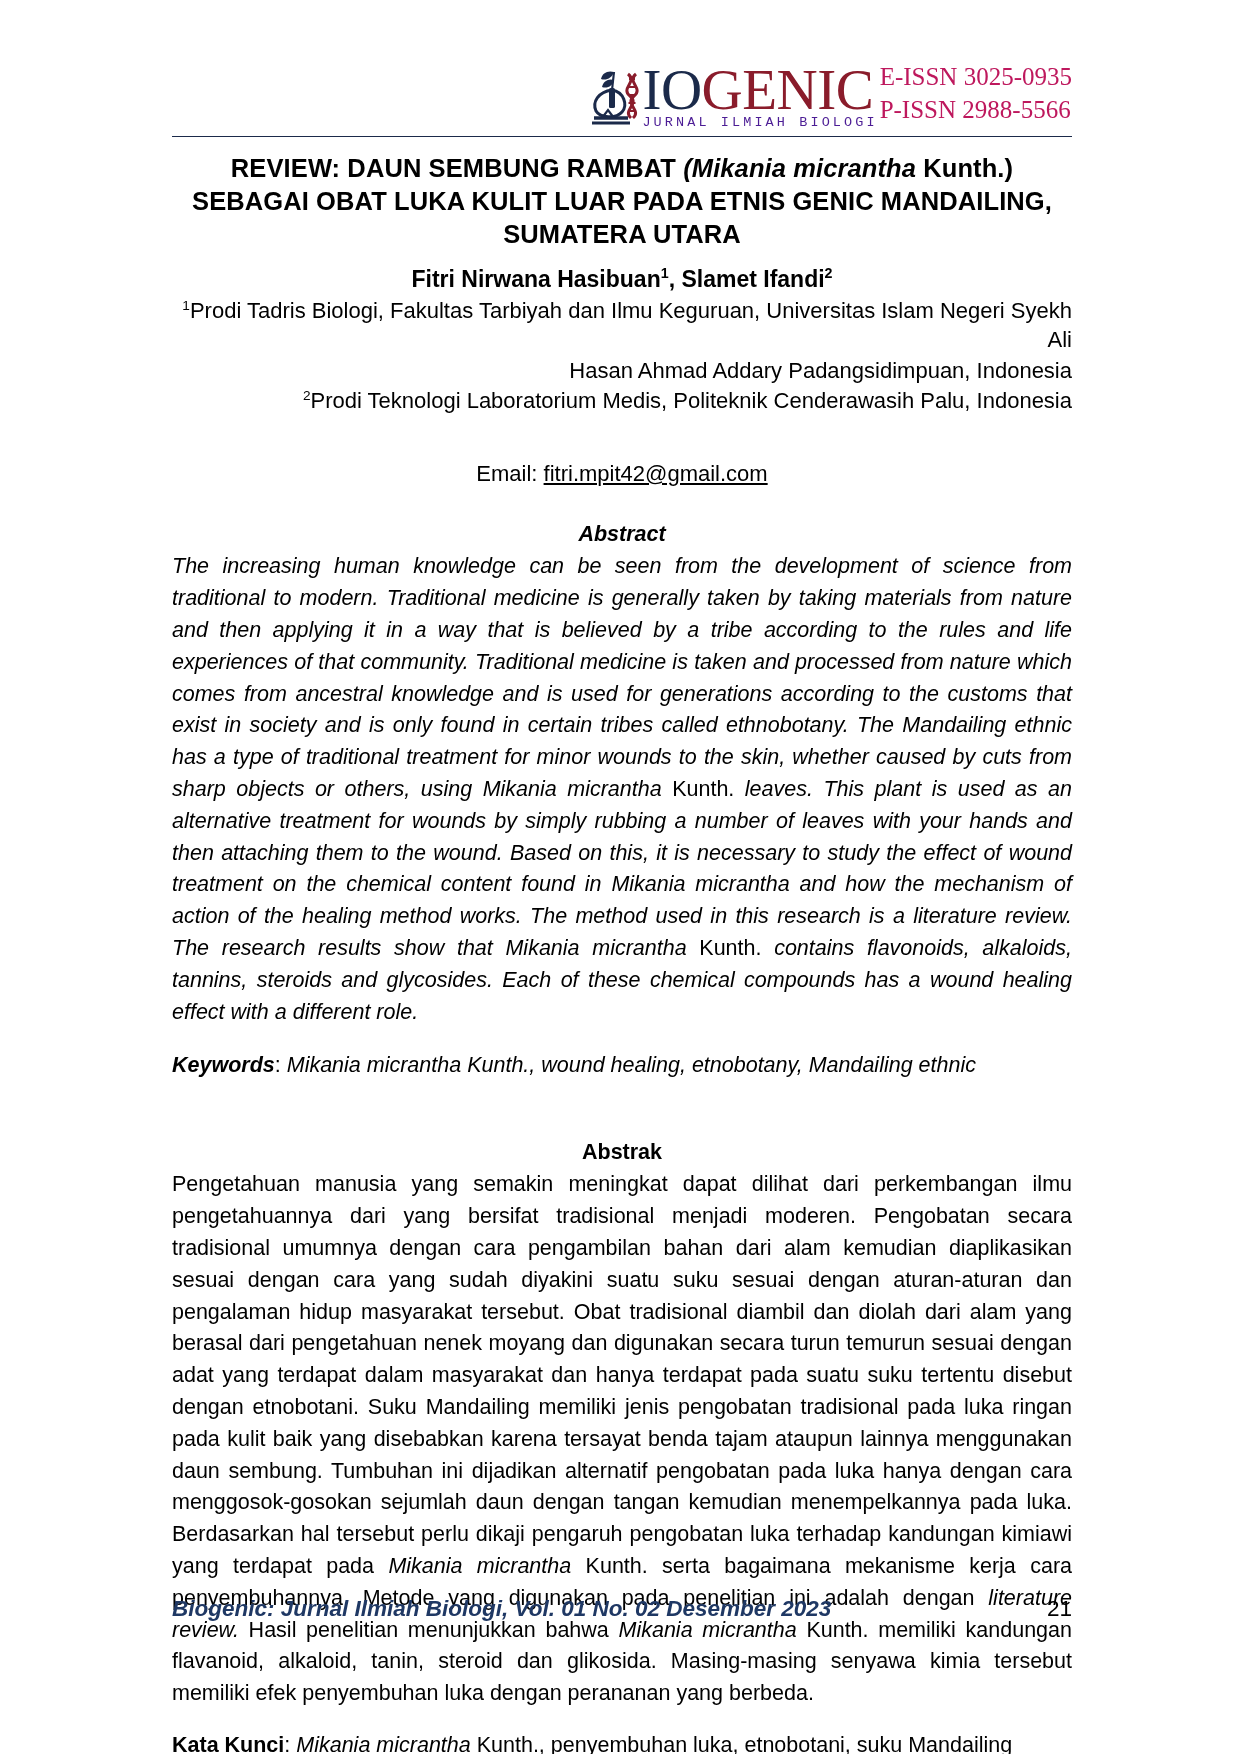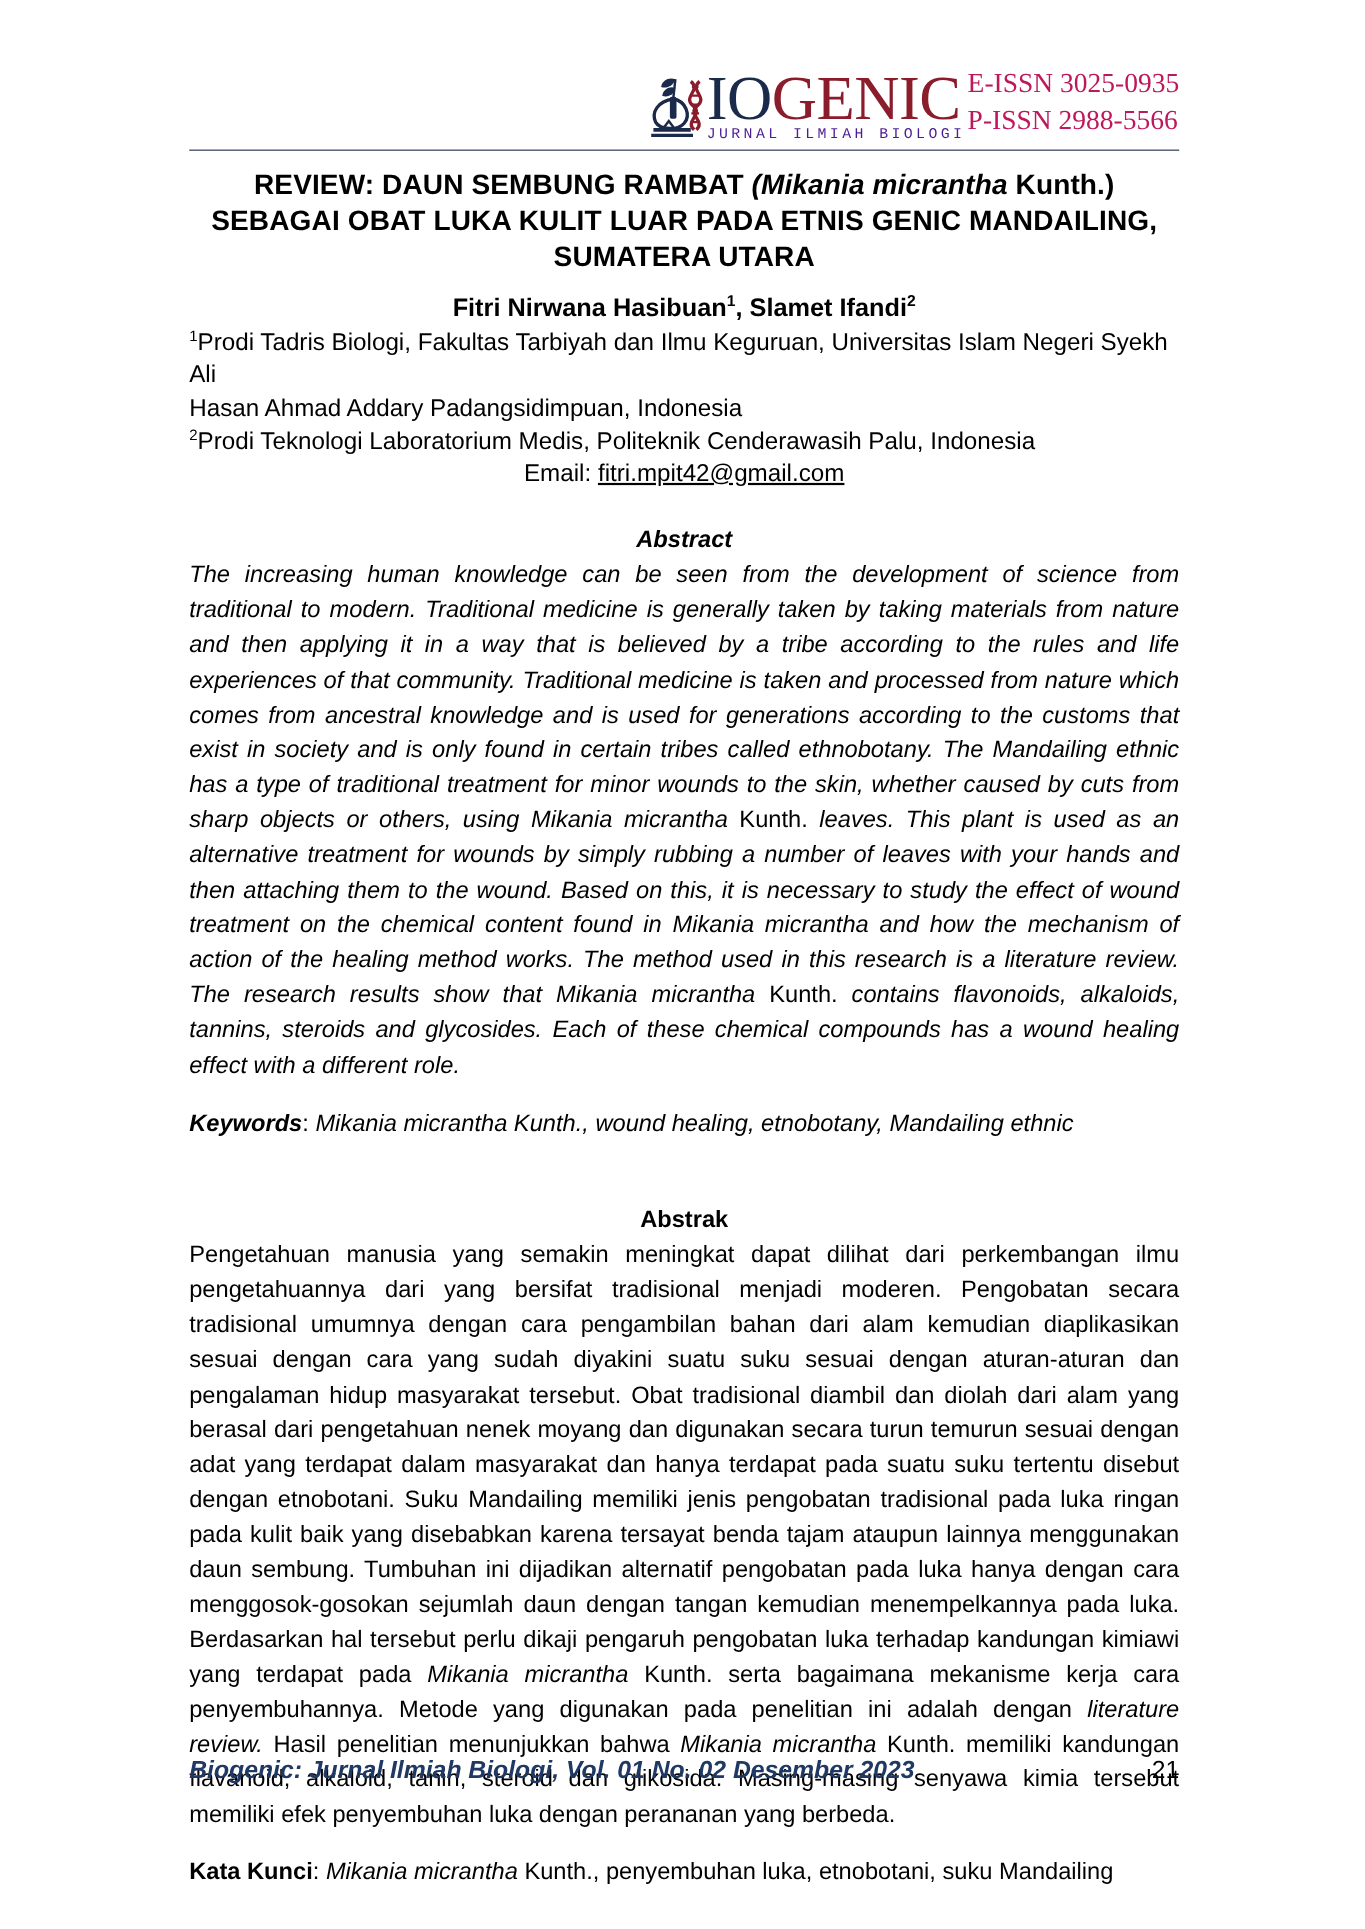--- a/index.html
+++ b/index.html
@@ -117,29 +117,30 @@
     font-family: "Liberation Sans Narrow", "Liberation Sans", sans-serif;
     font-weight: bold;
     font-size: 23px;
     text-align: center;
     margin-top: 14px;
     line-height: 1.3;
   }
   .affil {
     font-family: "Liberation Sans Narrow", "Liberation Sans", sans-serif;
     font-size: 22px;
-    text-align: left;
+    text-align: right;
     line-height: 1.30;
     margin-top: 2px;
   }
   .email-line {
     font-family: "Liberation Sans Narrow", "Liberation Sans", sans-serif;
     font-size: 22px;
     text-align: center;
     line-height: 1.30;
+    margin-top: 44px;
   }
   .email-link {
     text-decoration: underline;
     color: #000;
   }
   sup { font-size: 0.62em; vertical-align: super; line-height: 0; }
 
   
   .sec-head {
     font-family: "Liberation Sans Narrow", "Liberation Sans", sans-serif;

